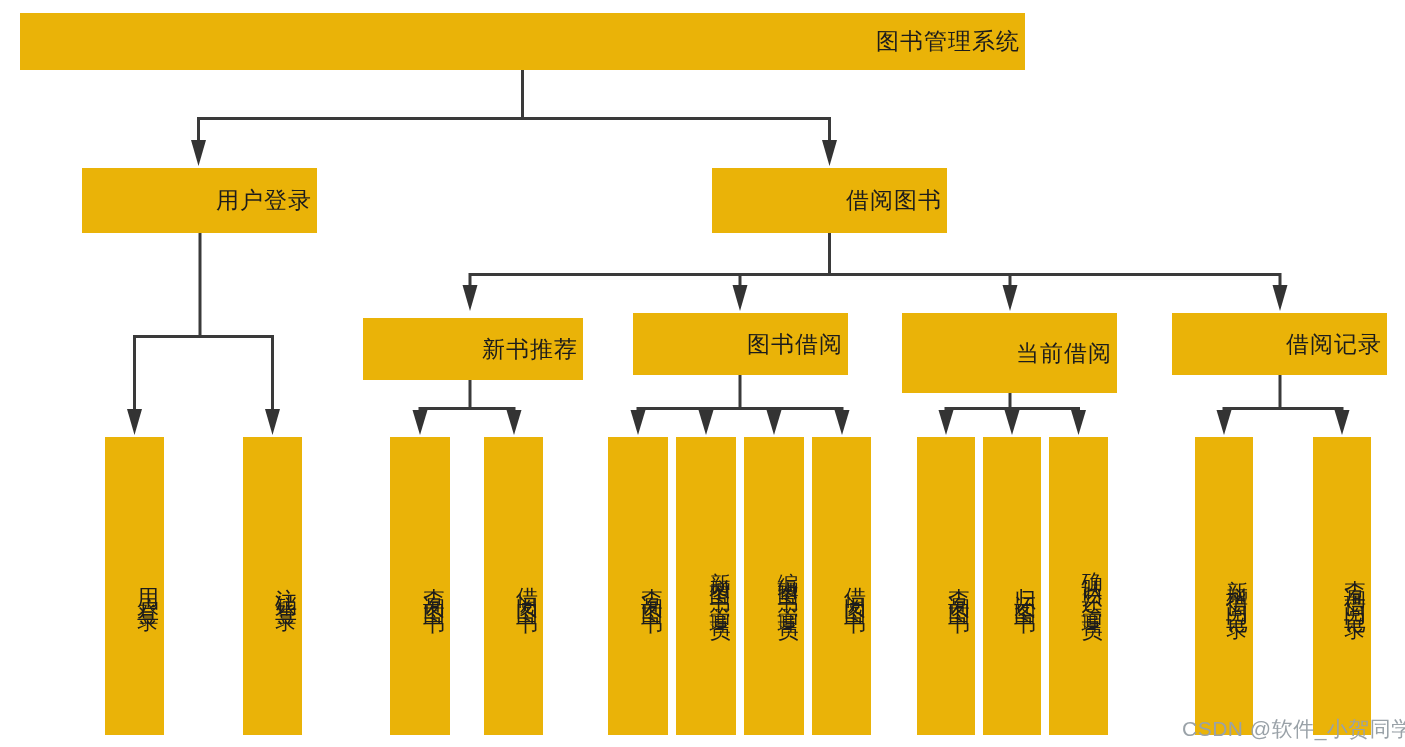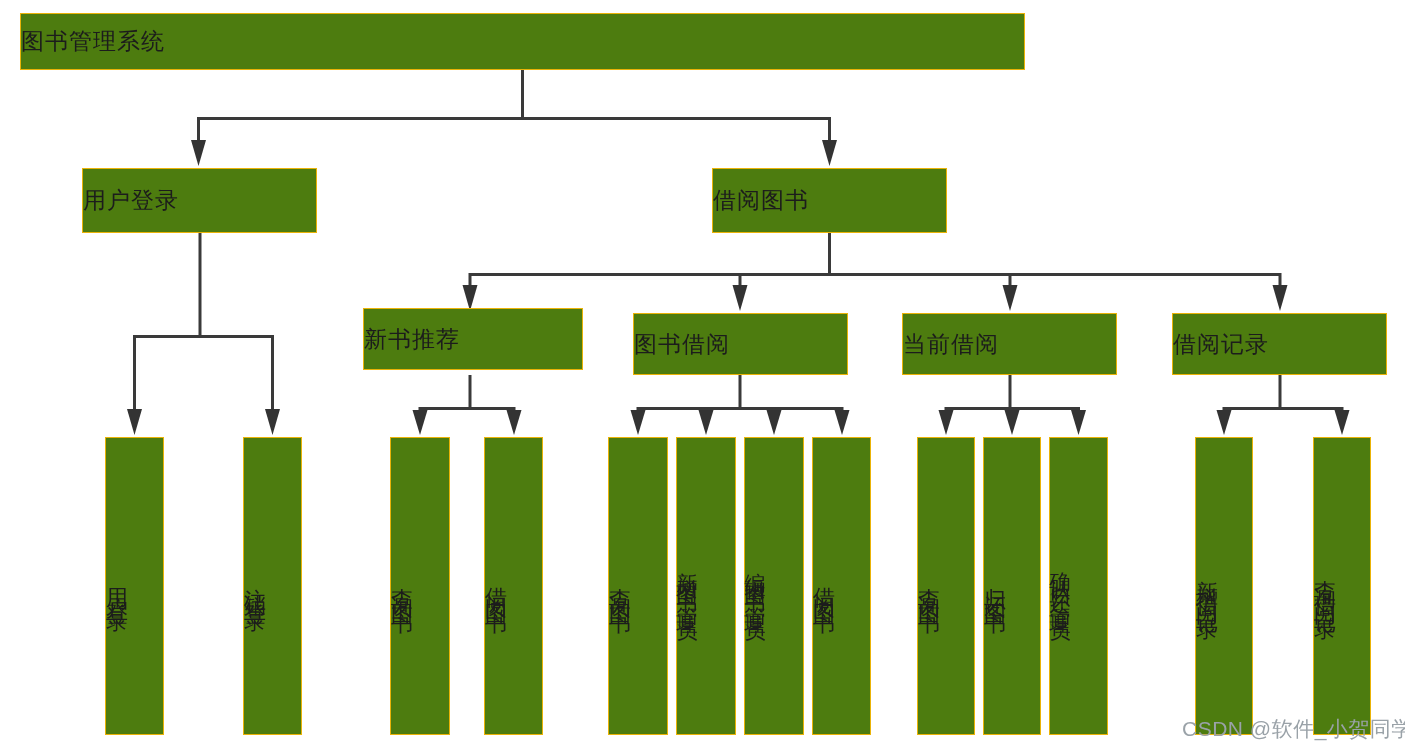--- a/index.html
+++ b/index.html
@@ -6,34 +6,34 @@
   .stage{
     position:relative;
     width:1405px;height:747px;
     background:#ffffff;
     font-family:"Liberation Sans","DejaVu Sans",sans-serif;
     overflow:hidden;
   }
   .connectors{position:absolute;left:0;top:0;z-index:0;}
   .box{
     position:absolute;
-    background:#4d7c0f;
-    border:1px solid #eab308;
+    background:#eab308;
+    border:5px solid #eab308;
     box-sizing:border-box;
-    display:flex;align-items:center;justify-content:flex-start;
+    display:flex;align-items:center;justify-content:flex-end;
     color:#1c1c1c;
     z-index:1;
   }
   .hbox{font-size:23px;letter-spacing:1px;}
   .box-root{left:20px;top:13px;width:1005px;height:57px;}
   .box-l2a{left:82px;top:168px;width:235px;height:65px;}
   .box-l2b{left:712px;top:168px;width:235px;height:65px;}
-  .box-l3a{left:363px;top:308px;width:220px;height:62px;}
+  .box-l3a{left:363px;top:318px;width:220px;height:62px;}
   .box-l3b{left:633px;top:313px;width:215px;height:62px;}
-  .box-l3c{left:902px;top:313px;width:215px;height:62px;}
+  .box-l3c{left:902px;top:313px;width:215px;height:80px;}
   .box-l3d{left:1172px;top:313px;width:215px;height:62px;}
   .leaf{top:437px;height:298px;}
   .vtext{
     writing-mode:vertical-rl;
     text-orientation:mixed;
     font-size:22px;
     letter-spacing:8px;
     line-height:1;
     color:#1c1c1c;
     white-space:nowrap;

